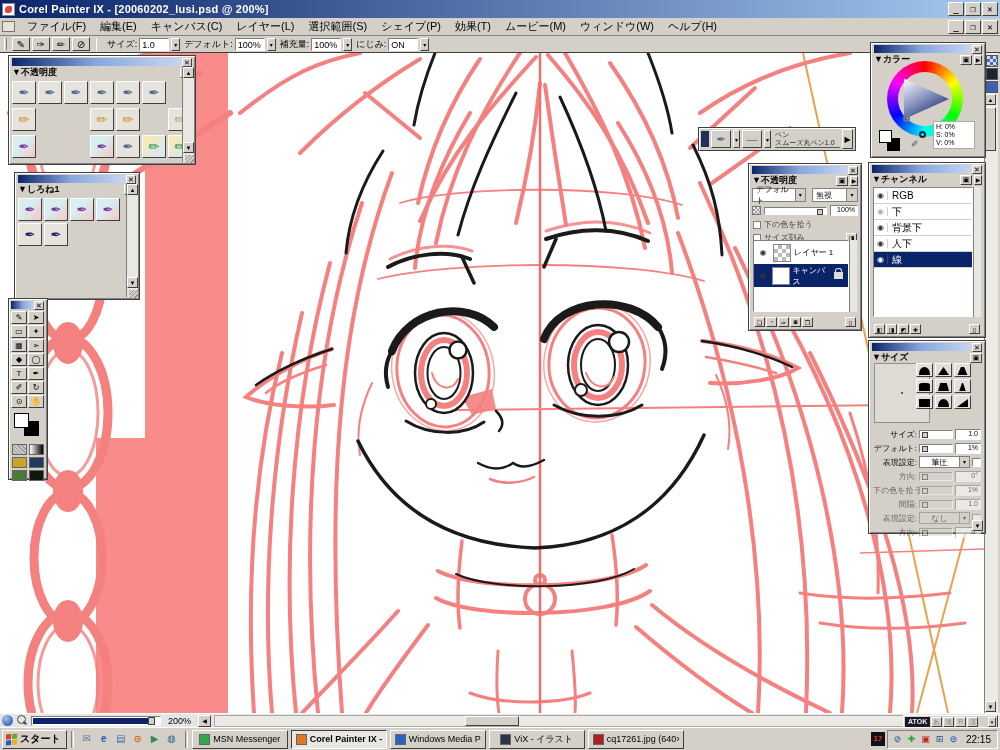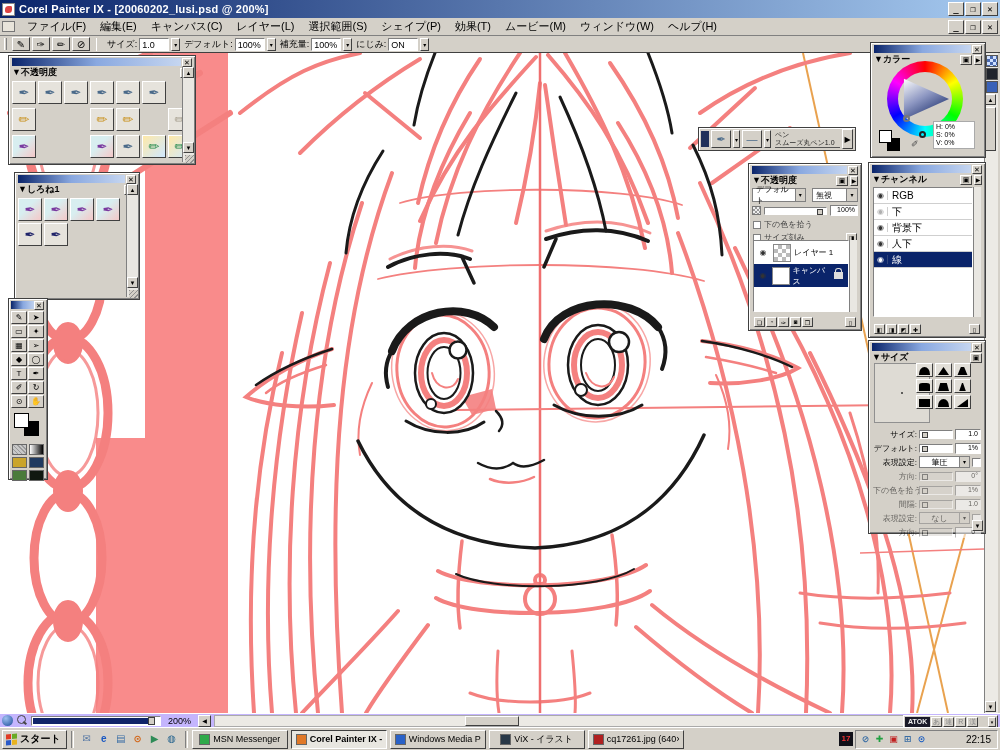--- a/index.html
+++ b/index.html
@@ -128,21 +128,21 @@
   #bs-cat { font-size:7px; color:#222; display:block; }
   #bs-var { font-size:7px; color:#222; display:block; border-bottom:1px solid #555; }
   #bs-fly { width:11px; height:20px; font-size:8px; }
 
   
   #vscroll { position:absolute; right:2px; top:53px; width:14px; height:660px; background:#eceae5; border-left:1px solid #808080; z-index:4; }
   #edge-icons { position:absolute; right:1px; top:54px; width:14px; z-index:5; }
   .edge-ic { width:12px; height:12px; margin:1px auto; border:1px solid #555; }
   .e1 { background:repeating-conic-gradient(#4a6ab0 0% 25%,#cfe0ff 0% 50%) 0 0/6px 6px; }
   .e2 { background:#20242c; } .e3 { background:#3a62b8; }
-  #botbar { position:absolute; left:0; top:713px; width:1000px; height:14px; background:#c4b5fd; border-top:1px solid #fff; z-index:4; display:flex; align-items:center; gap:3px; padding:0 2px; }
+  #botbar { position:absolute; left:0; top:713px; width:1000px; height:14px; background:#e5e5e5; border-top:1px solid #fff; z-index:4; display:flex; align-items:center; gap:3px; padding:0 2px; }
   #zoom-orb { width:11px; height:11px; border-radius:50%; background:radial-gradient(circle at 35% 30%,#9ec0f0,#1a4a9a); }
   #mag { width:12px; height:11px; position:relative; }
   #mag::before { content:""; position:absolute; left:1px; top:0; width:7px; height:7px; border:1.5px solid #444; border-radius:50%; }
   #mag::after { content:""; position:absolute; left:7px; top:7px; width:4px; height:1.5px; background:#444; transform:rotate(40deg); }
   #zoom-slider { position:relative; width:130px; height:10px; }
   #zoom-fill { position:absolute; left:1px; top:1px; bottom:1px; width:118px; background:#10246a; }
   #zoom-thumb { position:absolute; left:116px; top:0px; width:7px; height:8px; background:#d4d0c8; border:1px solid #404040; }
   #zoom-label { font-size:9px; padding:0 4px; }
   .hs-btn { width:13px; height:12px; font-size:6px; }
   #hs-track { position:relative; flex:1; height:12px; background:#eceae5; border:1px solid #aaa; }
@@ -162,21 +162,21 @@
   #winflag i:nth-child(3){background:#2a5ac8;} #winflag i:nth-child(4){background:#e8b320;}
   .tb-sep { width:3px; height:17px; border-left:1px solid #808080; border-right:1px solid #fff; margin:0 2px; }
   #quicklaunch { display:flex; gap:3px; align-items:center; padding:0 2px; }
   .ql-ic { width:14px; height:14px; font-size:10px; line-height:14px; text-align:center; font-weight:bold; }
   .task { height:19px; display:flex; align-items:center; gap:3px; padding:0 4px; font-size:9px; white-space:nowrap; overflow:hidden; }
   .task .tic { width:11px; height:11px; flex:none; border:1px solid #666; }
   .task.active { background:#e8e6e0; border-color:#404040 #fff #fff #404040; font-weight:bold; }
   .task-label { overflow:hidden; text-overflow:clip; }
   #tray { margin-left:auto; height:19px; display:flex; align-items:center; gap:3px; border:1px solid; border-color:#808080 #fff #fff #808080; padding:0 6px 0 4px; }
   .tray-ic { width:11px; height:11px; font-size:9px; line-height:11px; text-align:center; font-weight:bold; }
-  #clock { font-size:10px; padding-left:4px;margin-left:32px; }
+  #clock { font-size:10px; padding-left:4px; }
   #atok-tbic { width:14px; height:14px; background:#101018; color:#e33; font-size:8px; font-weight:bold; text-align:center; line-height:14px; }
 </style>
 </head>
 <body>
 
 <div id="screen">
 
   <div id="titlebar">
     <span class="ticon"></span>
     <span class="ttext">Corel Painter IX - [20060202_lusi.psd @ 200%]</span>

